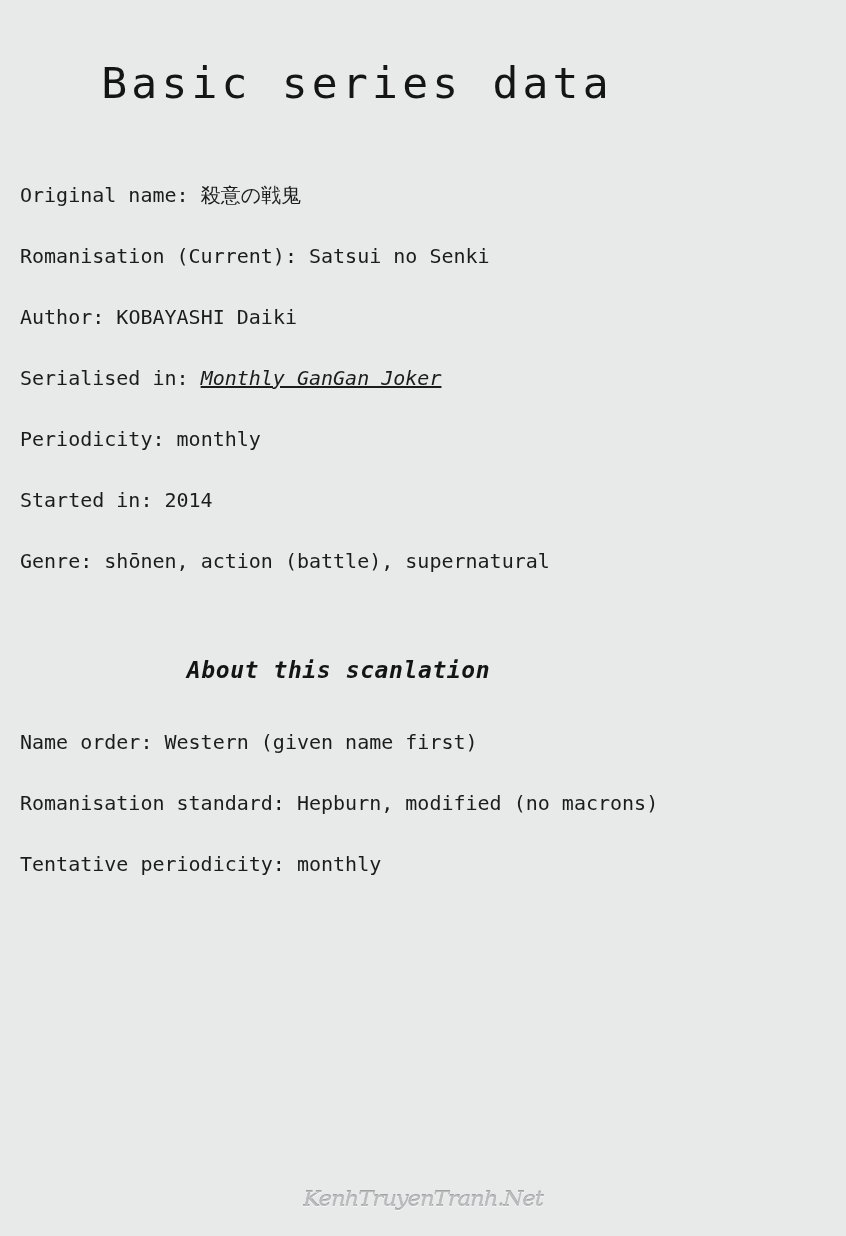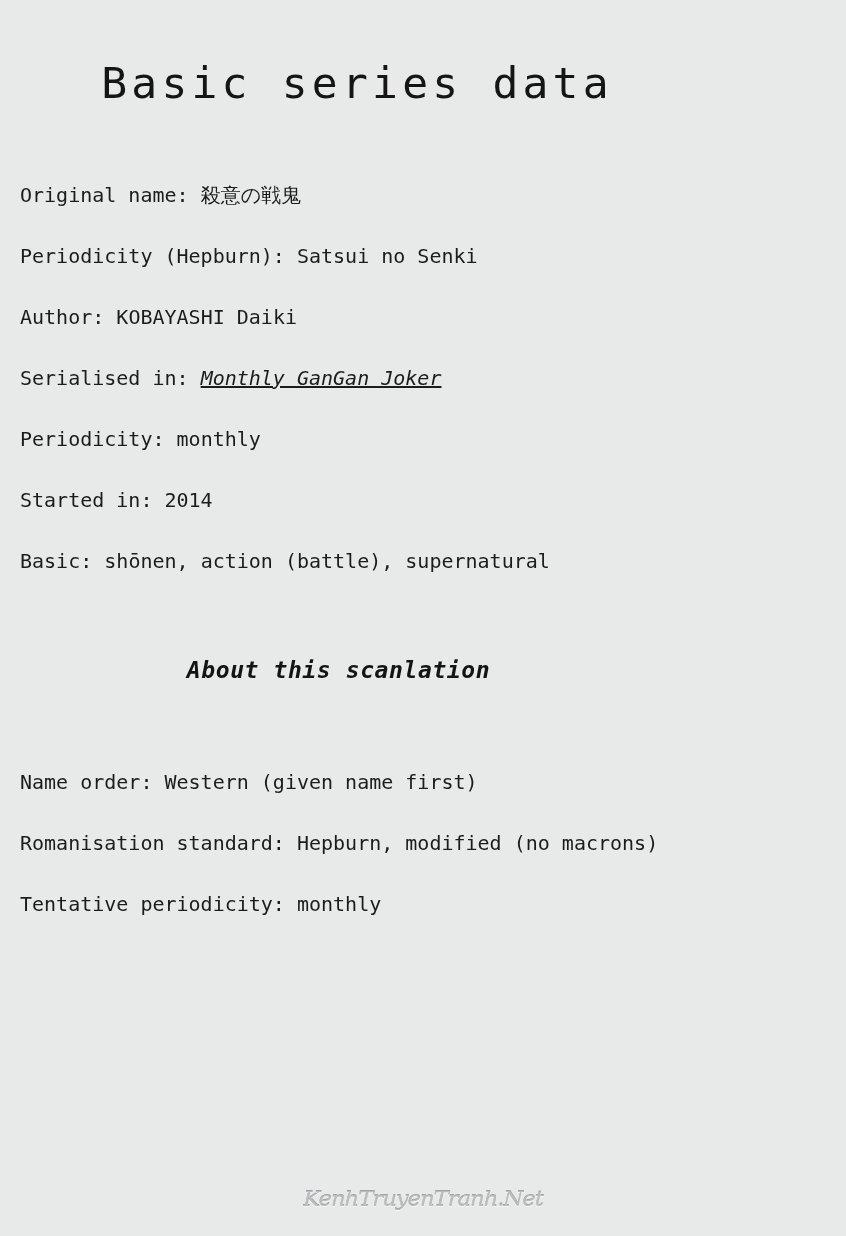--- a/index.html
+++ b/index.html
@@ -63,21 +63,21 @@
     font-size: 23px;
     font-style: italic;
     font-weight: bold;
     line-height: 40px;
     color: #141414;
     white-space: nowrap;
     letter-spacing: 0.6px;
   }
   .scanlation-block {
     position: absolute;
-    top: 752px;
+    top: 712px;
     left: 20px;
     width: 806px;
   }
   .watermark {
     position: absolute;
     top: 1186px;
     left: 0;
     width: 846px;
     text-align: center;
     font-family: "DejaVu Serif", serif;
@@ -99,21 +99,21 @@
 
   <div class="info-block">
 
     <div class="info-line">
       <span>Original name:</span>
       <span> </span>
       <span>殺意の戦鬼</span>
     </div>
 
     <div class="info-line">
-      <span>Periodicity (Hepburn):</span>
+      <span>Romanisation (Current):</span>
       <span> </span>
       <span>Satsui no Senki</span>
     </div>
 
     <div class="info-line">
       <span>Author:</span>
       <span> </span>
       <span>KOBAYASHI Daiki</span>
     </div>
 
@@ -130,21 +130,21 @@
     </div>
 
     <div class="info-line">
       <span>Started in:</span>
       <span> </span>
       <span>2014</span>
     </div>
 
 
     <div class="info-line">
-      <span>Basic:</span>
+      <span>Genre:</span>
       <span> </span>
       <span>shōnen, action (battle), supernatural</span>
     </div>
 
   </div>
 
   <div class="section-heading">About this scanlation</div>
 
   <div class="scanlation-block">
 

